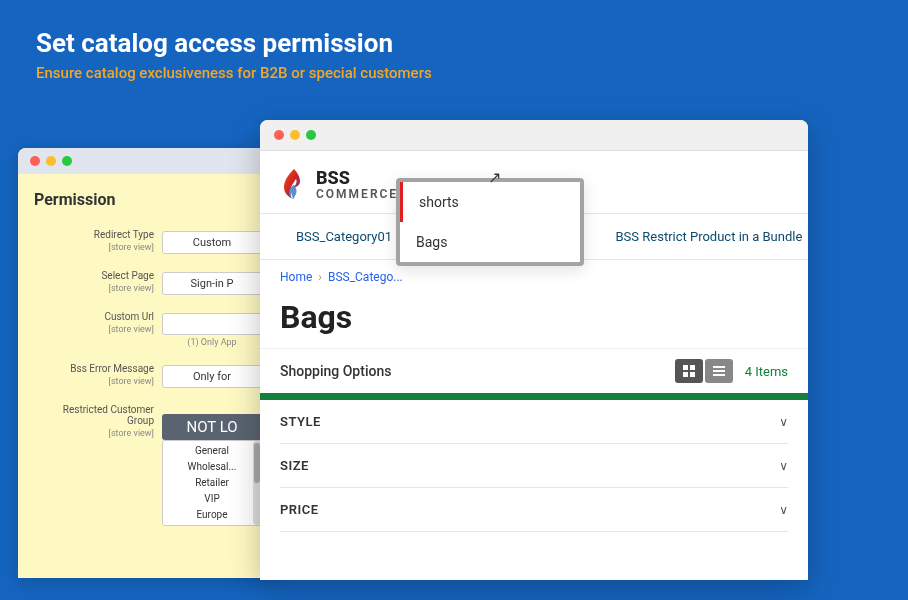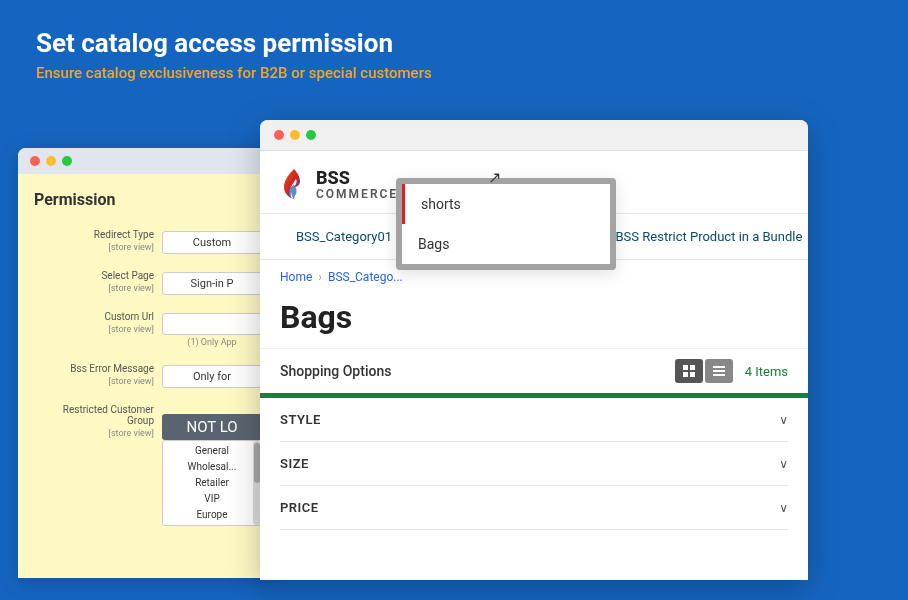--- a/index.html
+++ b/index.html
@@ -214,23 +214,23 @@
     .nav-arrow {
       font-size: 10px;
       color: #666;
     }
 
     
     .dropdown-overlay {
       position: absolute;
       left: 396px;
       top: 178px;
-      width: 220px;
+      width: 188px;
       background: #fff;
-      border: 6px solid #a3a3a3;
+      border: 4px solid #a3a3a3;
       border-radius: 4px;
       box-shadow: 0 4px 16px rgba(0,0,0,0.12);
       z-index: 100;
     }
     .dropdown-item {
       padding: 12px 16px;
       font-size: 14px;
       color: #333;
       cursor: pointer;
     }
@@ -275,21 +275,21 @@
       color: #222;
     }
 
     
     .shopping-options-bar {
       padding: 10px 20px;
       display: flex;
       align-items: center;
       gap: 12px;
       border-top: 1px solid #f0f0f0;
-      border-bottom: 5px solid #15803d;
+      border-bottom: 7px solid #15803d;
     }
     .shopping-options-label {
       font-size: 14px;
       color: #333;
       font-weight: 500;
       flex: 1;
     }
     .view-toggle {
       display: flex;
       gap: 2px;

